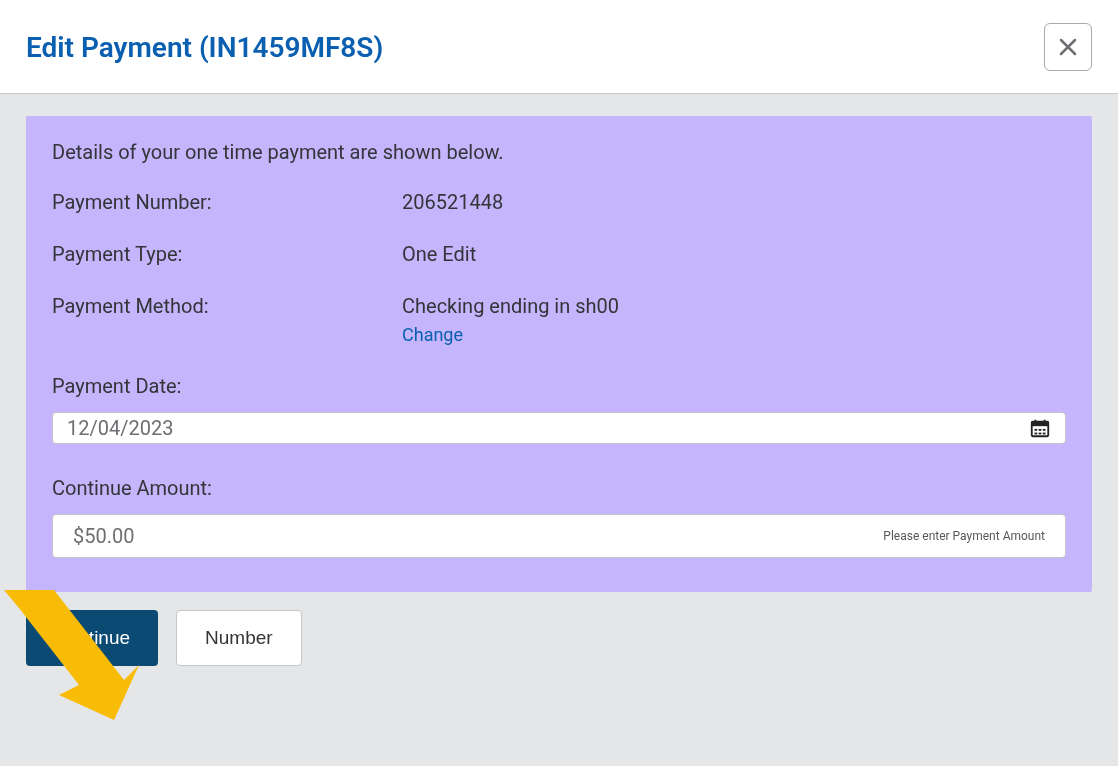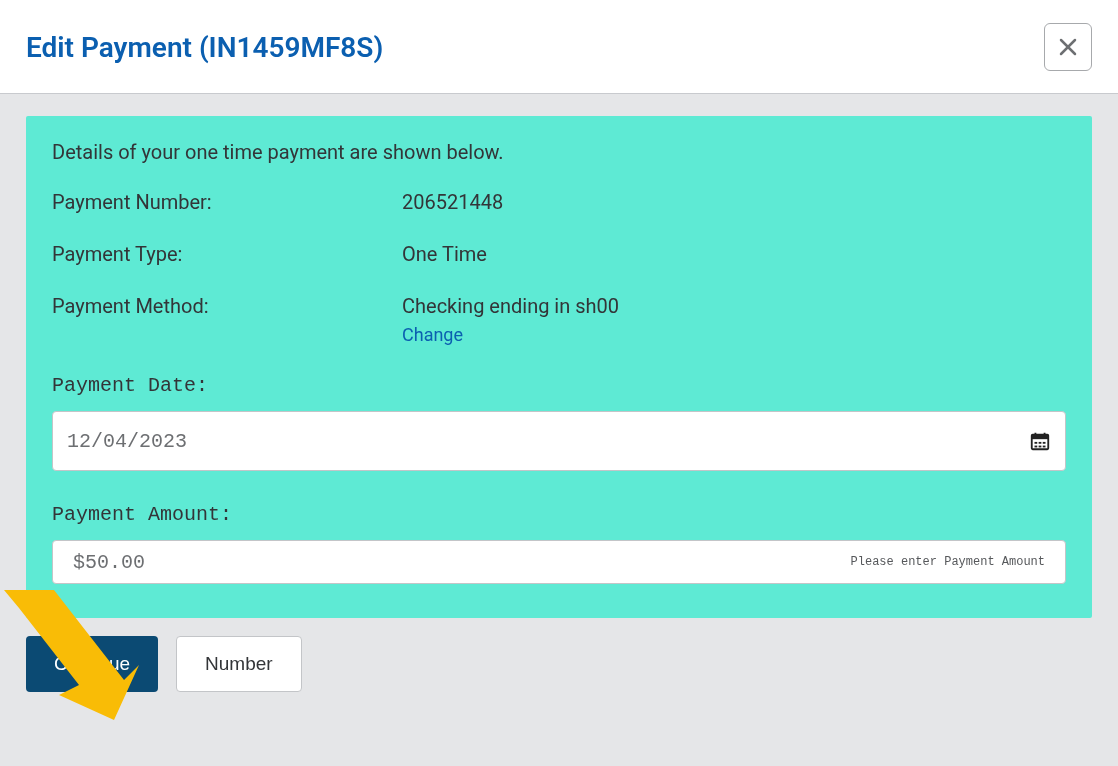--- a/index.html
+++ b/index.html
@@ -34,21 +34,21 @@
       align-items: center;
       justify-content: center;
       cursor: pointer;
       color: #6d6f72;
     }
     .close-btn svg { width: 24px; height: 24px; }
     .modal-body-wrap {
       padding: 22px 26px 18px 26px;
     }
     .card {
-      background: #5eead4;
+      background: #c4b5fd;
       border-radius: 2px;
       padding: 24px 26px 34px 26px;
     }
     .intro-text {
       font-size: 20px;
       color: #333538;
       margin-bottom: 26px;
     }
     .detail-row {
       display: flex;
@@ -65,33 +65,33 @@
       flex: 1;
     }
     .change-link {
       color: #0b5fb0;
       font-size: 18px;
       text-decoration: none;
       display: inline-block;
       margin-top: 6px;
       cursor: pointer;
     }
-    .form-group { margin-top: 10px; font-family: Liberation Mono, monospace; }
+    .form-group { margin-top: 10px; }
     .form-label {
       display: block;
       font-size: 20px;
       color: #333538;
       margin-bottom: 14px;
     }
     .input-wrap {
       position: relative;
       border: 1px solid #c3c5c8;
       border-radius: 4px;
       background: #fff;
-      height: 60px;
+      height: 32px;
       display: flex;
       align-items: center;
       padding: 0 14px;
     }
     .input-wrap input {
       border: none;
       outline: none;
       font-size: 20px;
       color: #6d6f72;
       flex: 1;
@@ -176,21 +176,21 @@
     <div class="detail-row">
       <div class="detail-label">Payment Number:</div>
       <div class="detail-value-col">
         <div>206521448</div>
       </div>
     </div>
 
     <div class="detail-row">
       <div class="detail-label">Payment Type:</div>
       <div class="detail-value-col">
-        <div>One Time</div>
+        <div>One Edit</div>
       </div>
     </div>
 
     <div class="detail-row">
       <div class="detail-label">Payment Method:</div>
       <div class="detail-value-col">
         <div>Checking ending in sh00</div>
         <a class="change-link">Change</a>
       </div>
     </div>
@@ -208,21 +208,21 @@
           <rect x="10.5" y="13" width="3" height="2"></rect>
           <rect x="15" y="13" width="3" height="2"></rect>
           <rect x="6" y="17" width="3" height="2"></rect>
           <rect x="10.5" y="17" width="3" height="2"></rect>
           <rect x="15" y="17" width="3" height="2"></rect>
         </svg>
       </div>
     </div>
 
     <div class="form-group" style="margin-top:32px;">
-      <label class="form-label">Payment Amount:</label>
+      <label class="form-label">Continue Amount:</label>
       <div class="amount-wrap">
         <span class="amount-val">$50.00</span>
         <span class="amount-hint">Please enter Payment Amount</span>
       </div>
     </div>
 
   </div>
 </div>
 
 <div class="footer">

